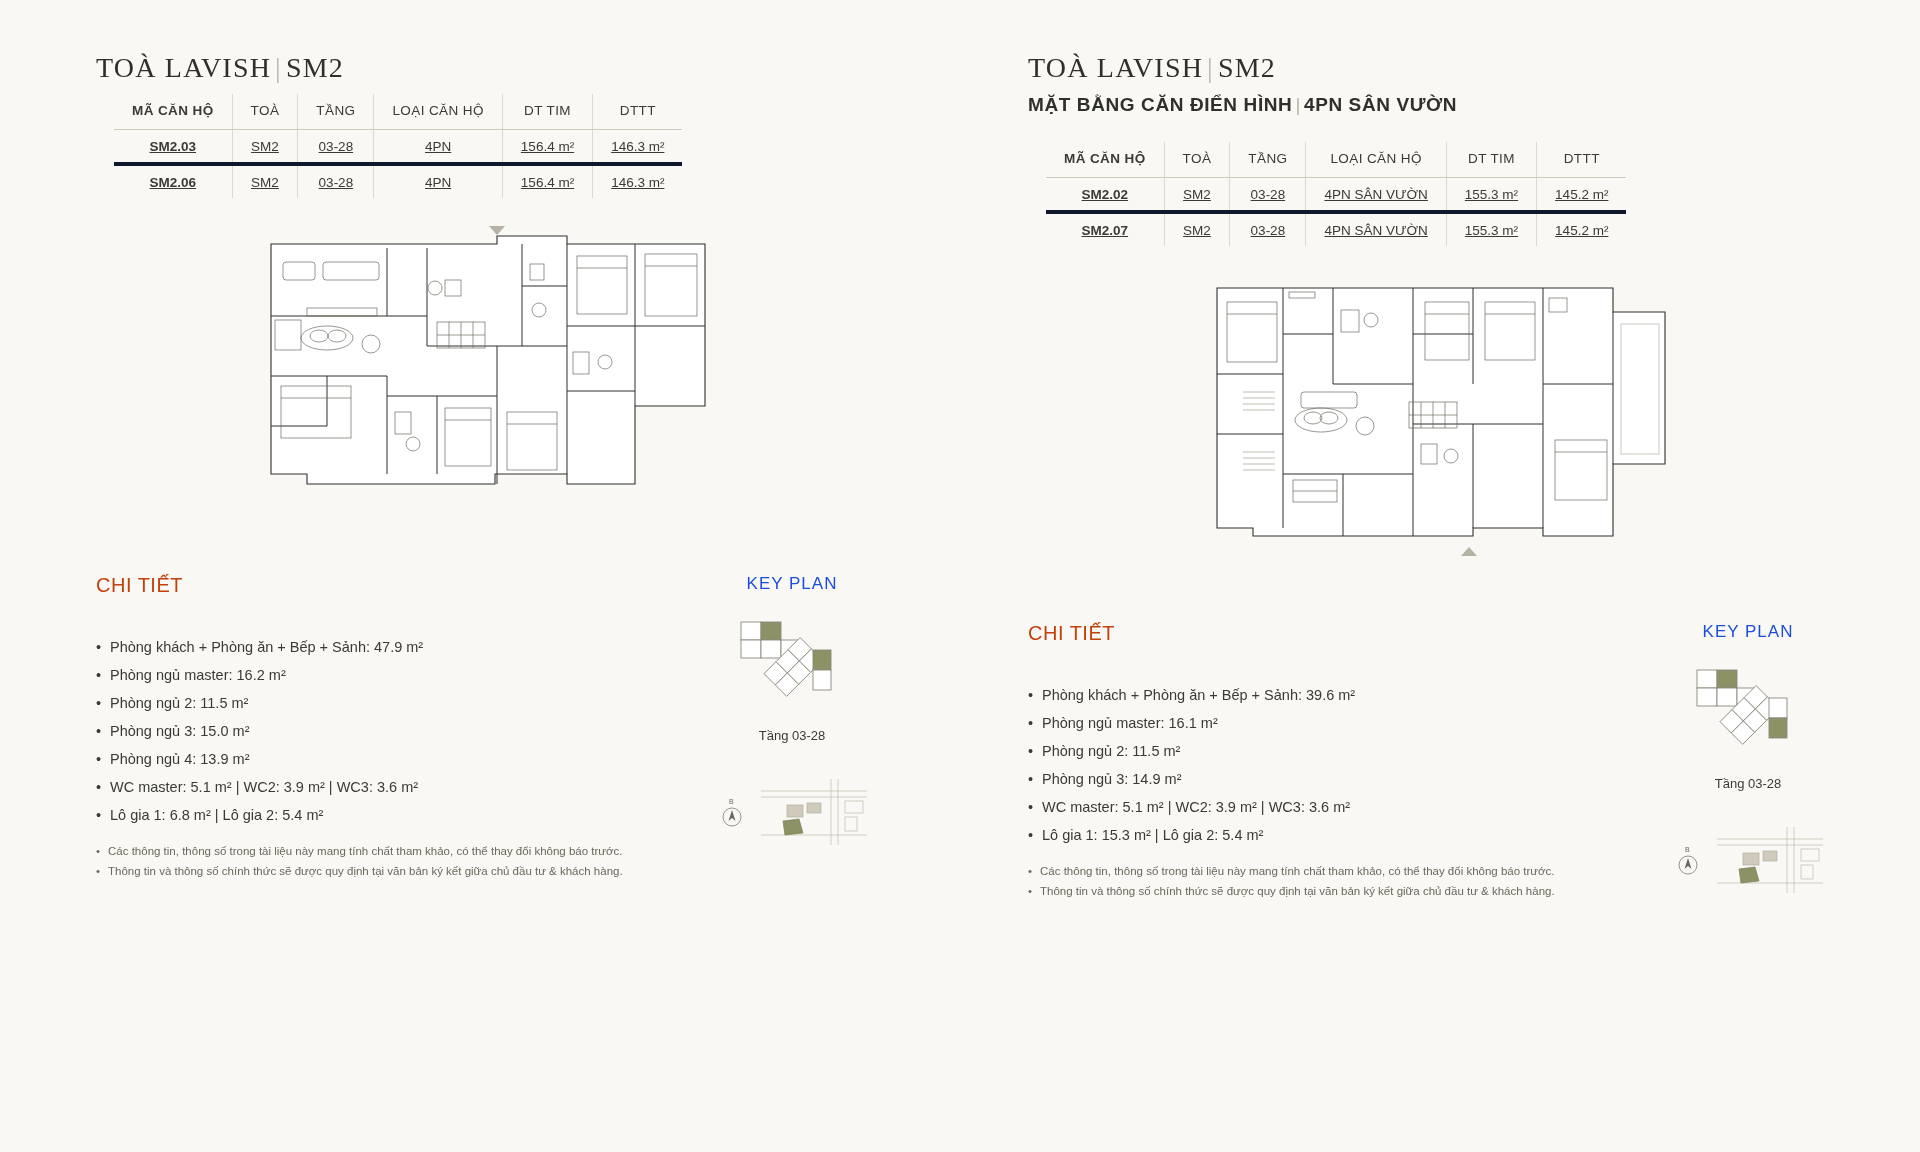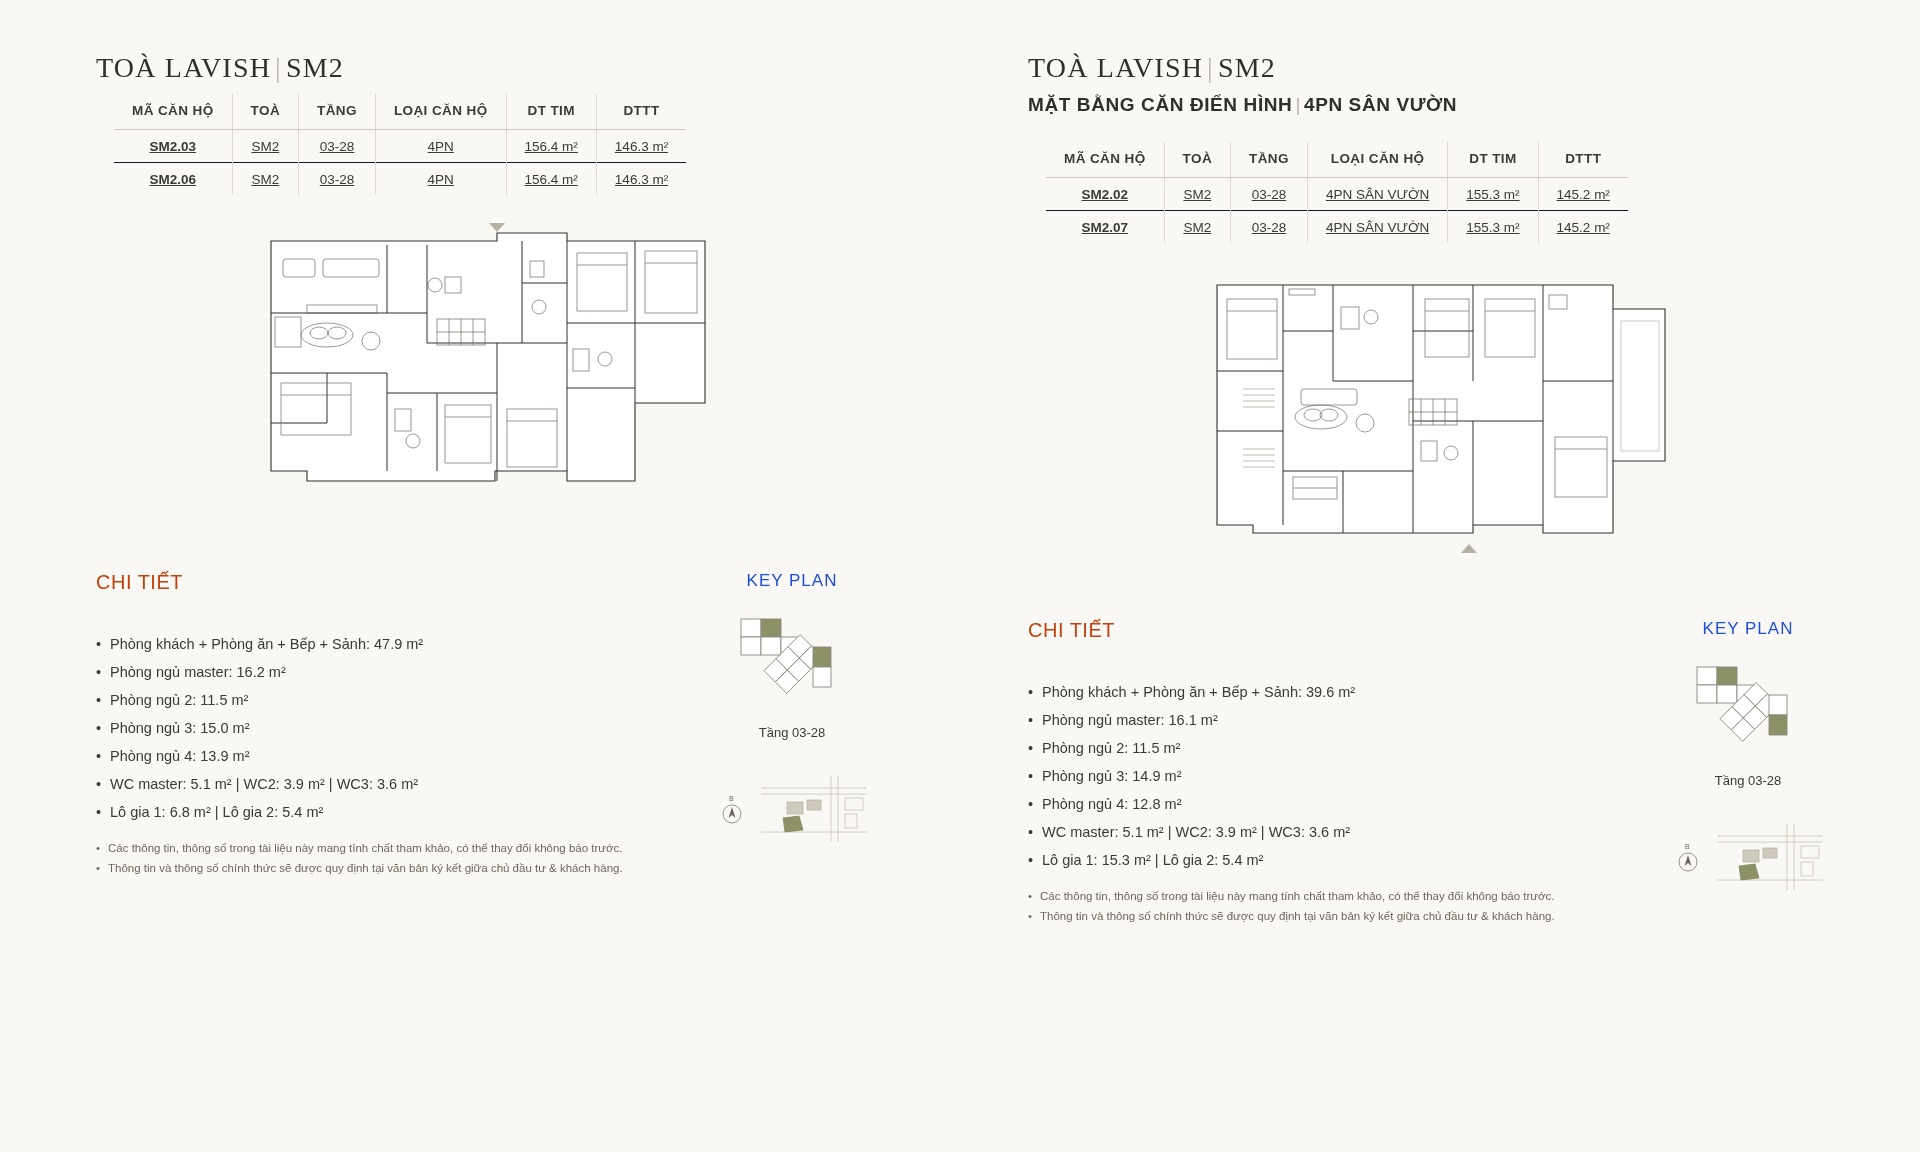--- a/index.html
+++ b/index.html
@@ -27,26 +27,26 @@
     color:#2f2f2b; margin: 0 0 26px 0;
   }
   h2.subtitle .bar { color:#b9b4a7; font-weight:400; padding:0 3px; }
 
   table.specs { border-collapse: collapse; margin-left: 18px; }
   table.specs th, table.specs td {
     font-size: 13.5px; text-align:center; padding: 9px 18px;
     color:#3a3a36; white-space: nowrap;
   }
   table.specs thead th {
-    font-weight:700; letter-spacing:.4px; padding-bottom: 11px;
+    font-weight:400; letter-spacing:.4px; padding-bottom: 11px;
     border-bottom: 1px solid #cfcabb;
   }
   table.specs tbody td { padding-top: 9px; padding-bottom: 8px; text-decoration: underline; }
   table.specs tbody tr:first-child td { border-top: none; }
-  table.specs tbody tr + tr td { border-top: 1px solid #0f172a; }
+  table.specs tbody tr + tr td { border-top: 4px solid #0f172a; }
   table.specs td.code, table.specs th.code { font-weight:700; }
   table.specs .colsep { border-left: 1px solid #ddd8ca; }
 
   
   .plan-wrap { position: relative; margin-top: 28px; height: 300px; }
   .plan-svg { display:block; margin: 0 auto; }
 
   
   .details { margin-top: 48px; display:flex; }
   .details-left { width: 600px; }
@@ -343,21 +343,20 @@
       </div>
 
       <div class="details">
         <div class="details-left wide">
           <div class="ct-title">CHI TIẾT</div>
           <ul class="dlist">
             <li>Phòng khách + Phòng ăn + Bếp + Sảnh: 39.6 m²</li>
             <li>Phòng ngủ master: 16.1 m²</li>
             <li>Phòng ngủ 2: 11.5 m²</li>
             <li>Phòng ngủ 3: 14.9 m²</li>
-            <li>Phòng ngủ 4: 12.8 m²</li>
             <li>WC master: 5.1 m² | WC2: 3.9 m² | WC3: 3.6 m²</li>
             <li>Lô gia 1: 15.3 m² | Lô gia 2: 5.4 m²</li>
           </ul>
           <div class="note">
             <p>Các thông tin, thông số trong tài liệu này mang tính chất tham khảo, có thể thay đổi không báo trước.</p>
             <p>Thông tin và thông số chính thức sẽ được quy định tại văn bản ký kết giữa chủ đầu tư &amp; khách hàng.</p>
           </div>
         </div>
 
         <div class="keyplan">

